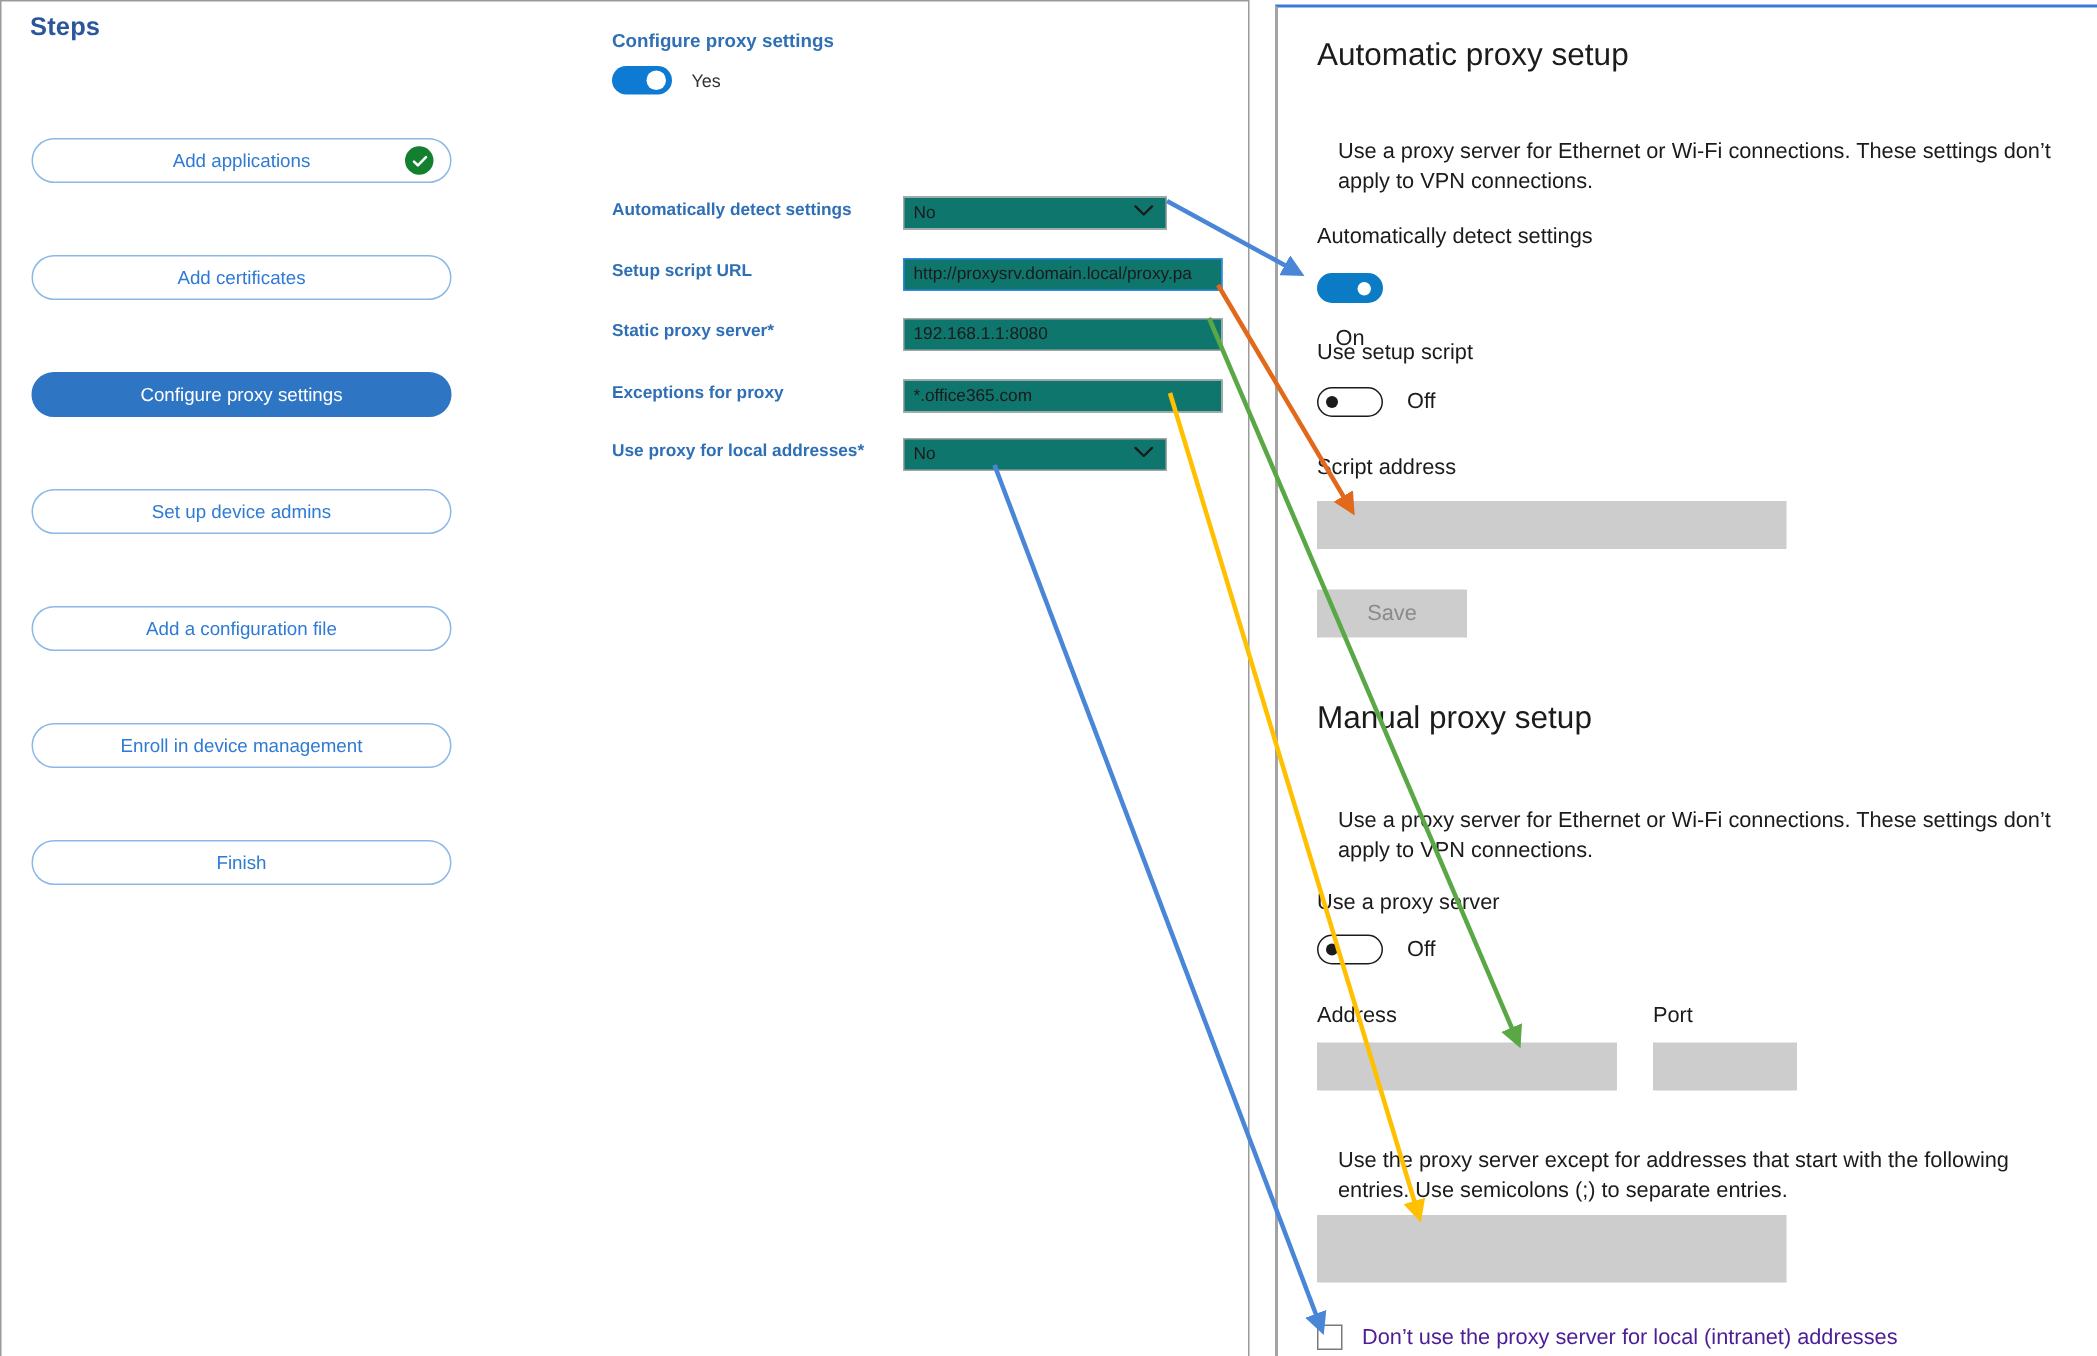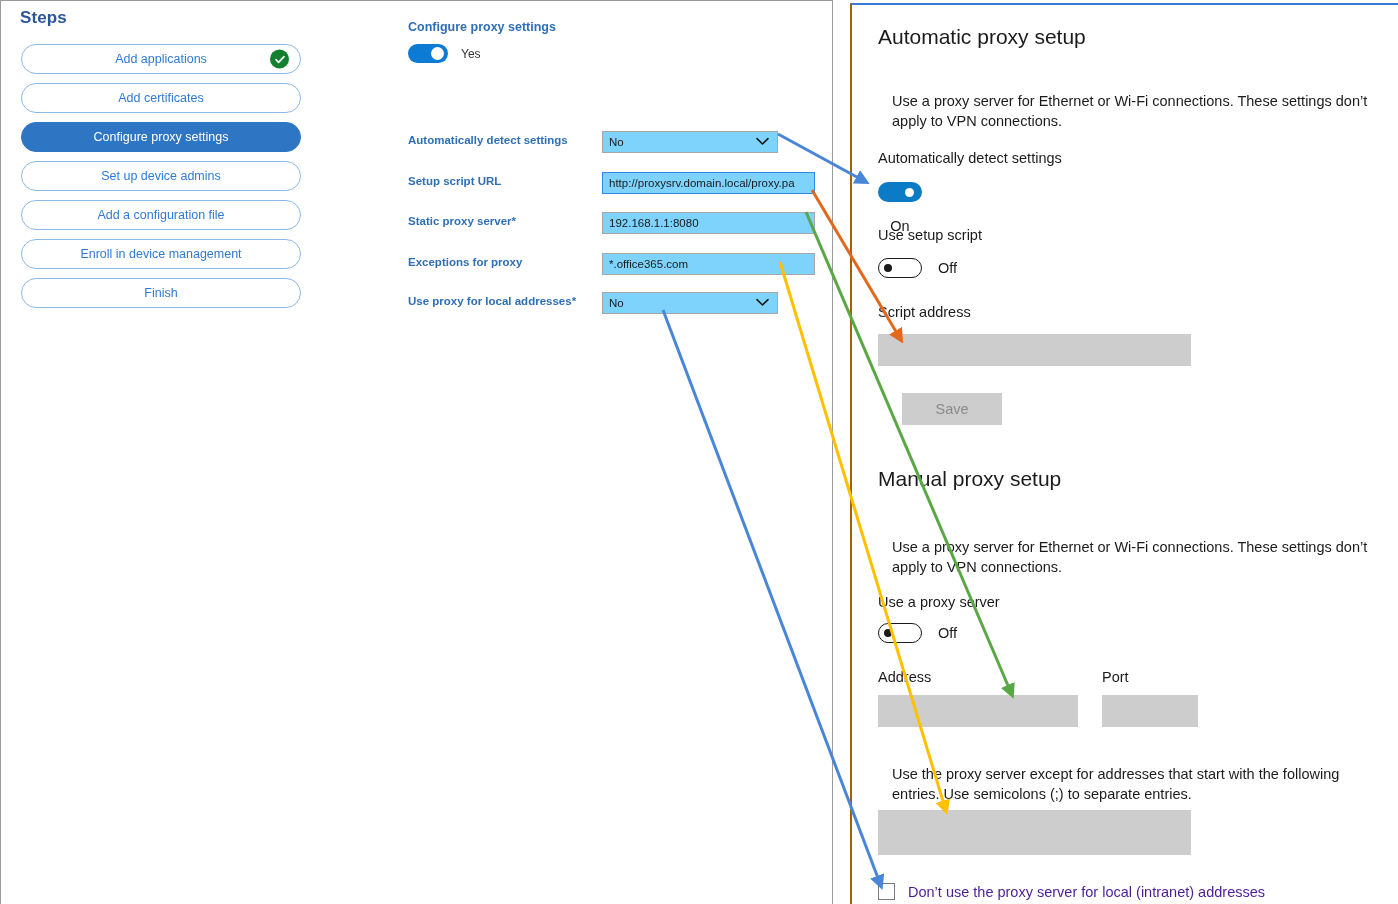--- a/index.html
+++ b/index.html
@@ -42,20 +42,21 @@
     border:1px solid #8cb8e8;
     border-radius:15px;
     background:#ffffff;
     color:#2f7bd4;
     font-size:12.5px;
     display:flex; align-items:center; justify-content:center;
     margin-bottom:9px;
     box-sizing:border-box;
     cursor:pointer;
     user-select:none;
+    margin-top:48px;
   }
   .step-btn.active{
     background:#2e75c3;
     border-color:#2e75c3;
     color:#ffffff;
   }
   .step-check{
     position:absolute; right:11px; top:50%; transform:translateY(-50%);
     width:19px; height:19px; border-radius:50%;
     background:#12802e;
@@ -84,21 +85,21 @@
   .field-label{
     position:absolute; left:0; top:3px;
     font-size:11.5px; font-weight:bold; color:#2f6fb5;
     white-space:nowrap;
   }
   .field-label .req{ color:#2f6fb5; font-weight:bold; }
   .ctl{
     position:absolute; left:194px; top:0;
     width:176px; height:22px;
     border:1px solid #a6a6a6;
-    background:#7dd3fc;
+    background:#0f766e;
     box-sizing:border-box;
     font-size:11.5px; color:#1a1a1a;
     padding:0 6px;
     line-height:20px;
     font-family:"Liberation Sans", sans-serif;
     cursor:text;
     overflow:hidden; white-space:nowrap;
   }
   .ctl.select{ cursor:pointer; padding-right:22px; }
   .ctl.focused{ border:1.5px solid #2e8ae6; }
@@ -106,21 +107,21 @@
   .chev{
     position:absolute; right:8px; top:50%; transform:translateY(-50%);
     pointer-events:none;
   }
 
   
   .win-panel{
     position:absolute; left:850px; top:3px;
     width:548px; height:901px;
     background:#ffffff;
-    border-left:2px solid #a16207;
+    border-left:2px solid #a3a3a3;
     border-top:2px solid #3a7ad6;
     box-sizing:border-box;
     overflow:hidden;
   }
   .win-inner{ position:absolute; left:26px; top:0; width:520px; }
   .win-h{
     font-size:21px; color:#1b1b1b; font-weight:normal;
     margin:0; padding:0;
   }
   .win-p{
@@ -279,21 +280,21 @@
             <span class="wk"></span>
           </div>
         <span class="win-lbl">Off</span>
       </div>
 
       <div class="win-lbl" style="position:absolute; top:299px;">Script address</div>
       <div class="wbox" style="position:absolute; top:329px; width:313px; height:32px;">
         
       </div>
 
-      <button class="wbtn" style="position:absolute; top:388px;margin-left:24px;">Save</button>
+      <button class="wbtn" style="position:absolute; top:388px;">Save</button>
 
       <div class="win-h" style="position:absolute; top:462px;text-align:center;">Manual proxy setup</div>
 
       <div class="win-p" style="position:absolute; top:518px;">Use a proxy server for Ethernet or Wi-Fi connections. These settings don’t apply to VPN connections.</div>
 
       <div class="win-lbl" style="position:absolute; top:589px;">Use a proxy server</div>
       <div class="wrow" style="position:absolute; top:618px;">
         <div class="wsw off">
             <span class="wk"></span>
           </div>

